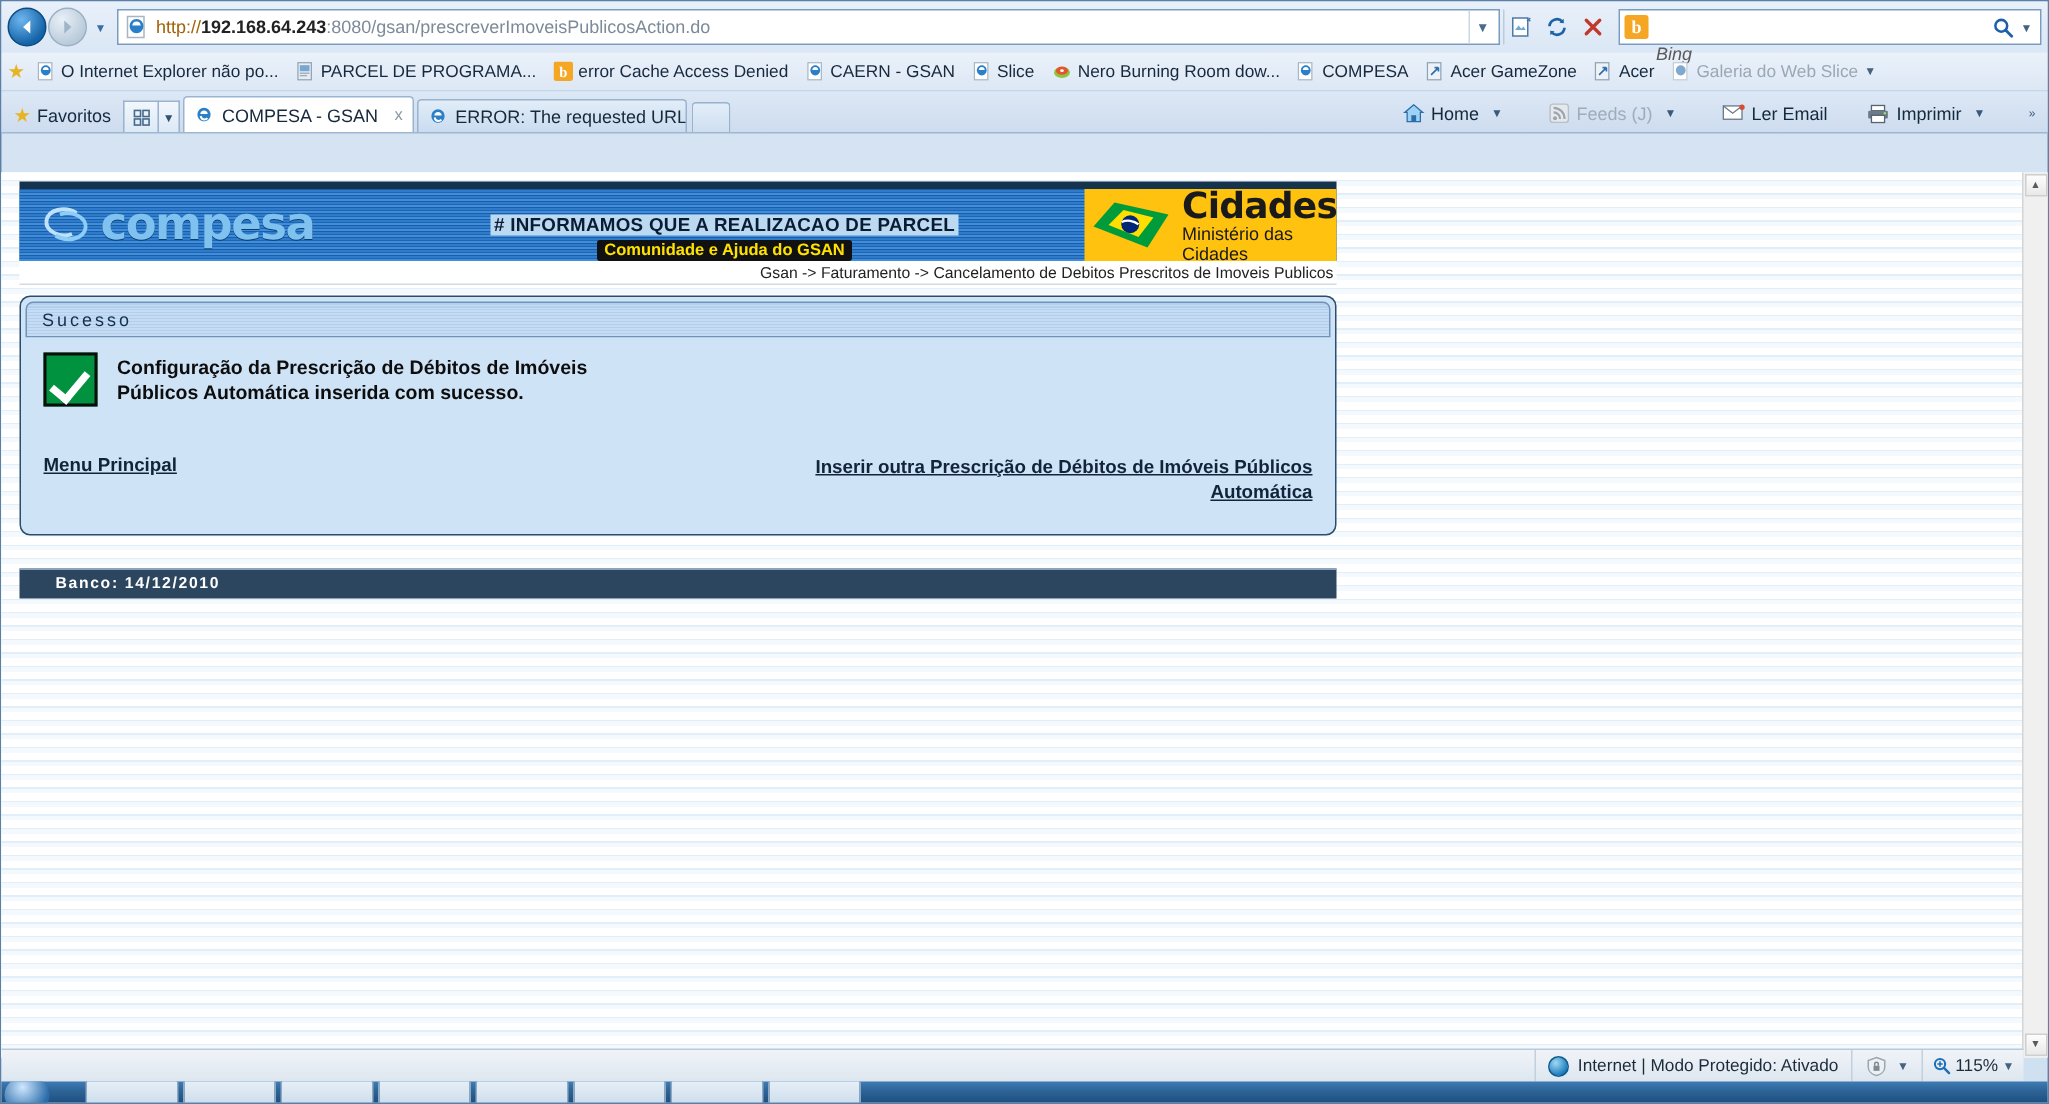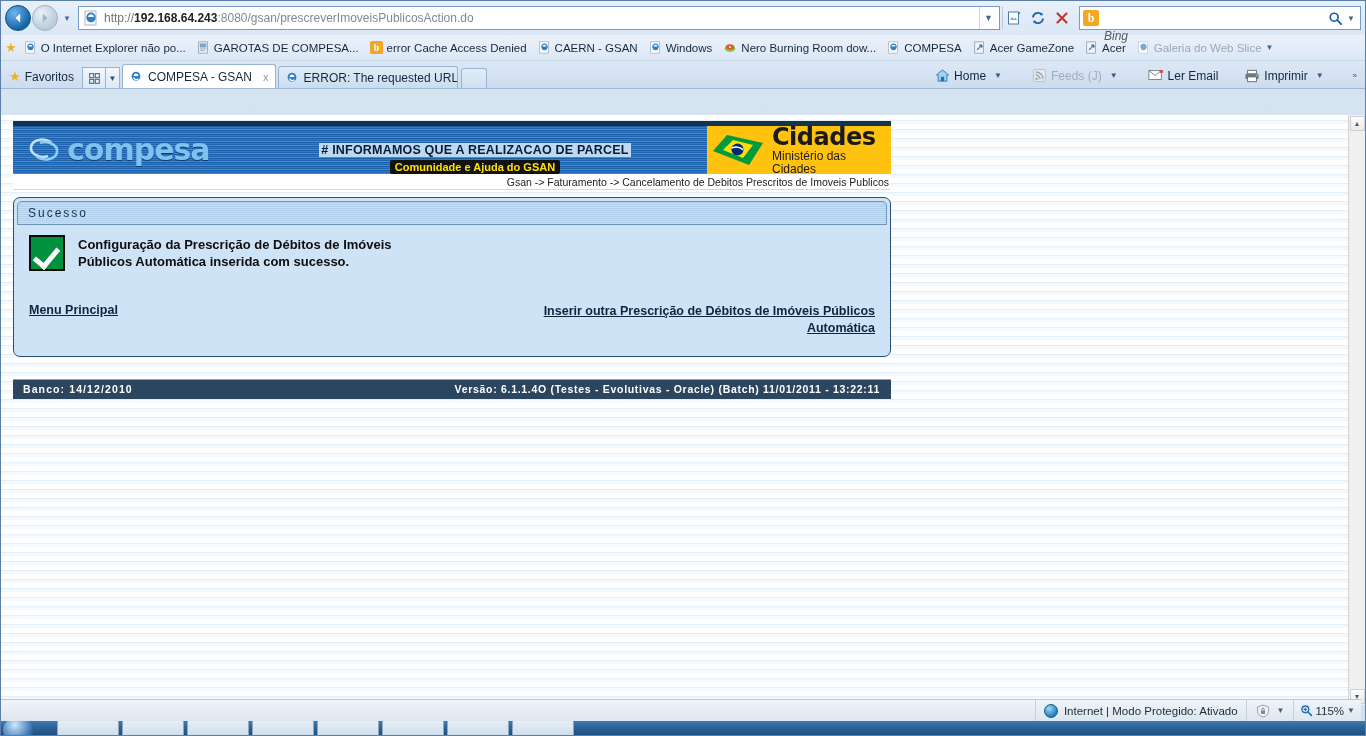--- a/index.html
+++ b/index.html
@@ -218,21 +218,21 @@
   .marquee-line {
     background:#bcd9f2; color:#0a1c33; font-size:12.5px; font-weight:bold;
     letter-spacing:.2px; padding:0 2px; white-space:nowrap;
     font-family:"Liberation Sans", sans-serif;
   }
   .marquee-sub {
     background:#111; color:#ffe200; font-size:11px; font-weight:bold;
     padding:1px 5px; margin-top:3px; border-radius:2px; white-space:nowrap;
   }
   .banner-right {
-    width: 184px; background:#ffc20e; display:flex; align-items:center; padding-left:4px;
+    width: 168px; background:#ffc20e; display:flex; align-items:center; padding-left:4px;
   }
   .flag {
     width:54px; height:38px; position:relative; margin-right:7px; flex:none;
   }
   .cidades-txt { line-height:1.05; }
   .cidades-txt .c1 {
     font-size:24px; font-weight:bold; color:#1a1a1a; font-family:"DejaVu Sans", sans-serif; letter-spacing:-.5px;
   }
   .cidades-txt .c2 {
     font-size:12px; color:#1a1a1a; font-family:"Liberation Sans", sans-serif;
@@ -301,36 +301,36 @@
   .link-other {
     font-size:12.5px; font-weight:bold; color:#12243a; text-decoration:underline;
     text-align:right; max-width:370px; line-height:1.35;
   }
 
   
   .verbar {
     width:878px; margin-left:4px; margin-top:22px;
     height:20px; background:#2d4660;
     display:flex; align-items:center;
-    padding: 0 10px;
+    padding: 0 24px;
     border-top:1px solid #8aa6c0;
   }
   .verbar .vleft {
     font-size:10.5px; color:#ffffff; letter-spacing:1.1px; font-weight:bold;
     font-family:"Liberation Sans", sans-serif;
   }
   .verbar .vright {
     margin-left:auto; margin-right:1px;
     font-size:10.5px; color:#ffffff; letter-spacing:.7px; font-weight:bold;
     font-family:"Liberation Sans", sans-serif;
   }
 
   
   .statusbar {
-    position:absolute; left:0; right:4px; bottom:14px; height:22px;
+    position:absolute; left:0; right:16px; bottom:14px; height:22px;
     background: linear-gradient(to bottom,#f0f4f8,#dde6ef);
     border-top:1px solid #b9c9d9;
     display:flex; align-items:center;
   }
   .sb-left { flex:1; }
   .sb-zone { display:flex; align-items:center; gap:6px; padding:0 8px; border-left:1px solid #c2d0de; height:100%;}
   .sb-zone-text { font-size:11.5px; color:#1c2b3a; }
   .sb-zoom { display:flex; align-items:center; gap:3px; padding:0 6px; border-left:1px solid #c2d0de; height:100%;}
   .sb-zoom-text { font-size:11.5px; color:#1c2b3a; }
   .globe {
@@ -384,21 +384,21 @@
     <div class="nav-hist">▼</div>
 
     <div class="addressbar">
       <span class="addr-favicon">
         <svg width="16" height="16" viewBox="0 0 16 16">
           <rect x="2" y="1" width="11" height="14" fill="#fff" stroke="#a9b6c2"></rect>
           <path d="M8 2.6c2.6 0 4.6 2.1 4.6 4.8S10.6 12.2 8 12.2 3.4 10.1 3.4 7.4 5.4 2.6 8 2.6z" fill="#2a7fc9"></path>
           <path d="M5.2 7h5.6c0-1.6-1.2-2.7-2.8-2.7S5.2 5.4 5.2 7z" fill="#fff"></path>
         </svg>
       </span>
-      <span class="addr-url"><span style="color:#737373">http://</span><b>192.168.64.243</b><span>:8080/gsan/prescreverImoveisPublicosAction.do</span></span>
+      <span class="addr-url"><span style="color:#a16207">http://</span><b>192.168.64.243</b><span>:8080/gsan/prescreverImoveisPublicosAction.do</span></span>
       <span class="addr-caret">▼</span>
     </div>
 
     <div class="nav-icons">
       <div class="nav-ibtn">
         <svg width="16" height="16" viewBox="0 0 16 16">
           <rect x="2.5" y="2" width="10" height="12" fill="#fff" stroke="#4d7ba5"></rect>
           <path d="M4 10l2.4-3 1.8 2.2 1.4-1.6 1.6 2.4z" fill="#6fa8d6"></path>
           <path d="M12 2l2.2 2.2M14.2 2L12 4.2" stroke="#4d7ba5" stroke-width="1"></path>
         </svg>
@@ -449,21 +449,21 @@
 
     <div class="link-item">
       <span>
           <svg width="13" height="13" viewBox="0 0 16 16">
             <rect x="2" y="1" width="11" height="14" fill="#e8edf2" stroke="#8fa3b6"></rect>
             <rect x="3.5" y="3" width="8" height="5" fill="#7aa7d2"></rect>
             <rect x="3.5" y="9" width="8" height="1.2" fill="#9eb2c4"></rect>
             <rect x="3.5" y="11" width="6" height="1.2" fill="#9eb2c4"></rect>
           </svg>
         </span>
-      <span>GAROTAS DE COMPESA...</span>
+      <span>PARCEL DE PROGRAMA...</span>
     </div>
 
     <div class="link-item">
       <span>
           <svg width="13" height="13" viewBox="0 0 16 16">
             <rect width="16" height="16" rx="2" fill="#f5a623"></rect>
             <text x="8" y="12.5" font-size="12" font-family="Liberation Serif, serif" fill="#fff" text-anchor="middle" font-weight="bold">b</text>
           </svg>
         </span>
       <span>error Cache Access Denied</span>
@@ -481,21 +481,21 @@
     </div>
 
     <div class="link-item">
       <span>
           <svg width="13" height="13" viewBox="0 0 16 16">
             <rect x="2" y="1" width="11" height="14" fill="#fff" stroke="#a9b6c2"></rect>
             <path d="M8 3c2.3 0 4 1.9 4 4.2S10.3 11.4 8 11.4 4 9.5 4 7.2 5.7 3 8 3z" fill="#2a7fc9"></path>
             <path d="M5.6 6.9h4.8c0-1.4-1-2.4-2.4-2.4S5.6 5.5 5.6 6.9z" fill="#fff"></path>
           </svg>
         </span>
-      <span>Windows</span>
+      <span>Slice</span>
     </div>
 
     <div class="link-item">
       <span>
           <svg width="14" height="13" viewBox="0 0 16 16">
             <ellipse cx="8" cy="9" rx="6.5" ry="4.5" fill="#8cc63f"></ellipse>
             <ellipse cx="8" cy="7.5" rx="5" ry="3.4" fill="#e4572e"></ellipse>
             <ellipse cx="8" cy="7.5" rx="1.5" ry="1.1" fill="#fff"></ellipse>
           </svg>
         </span>
@@ -696,21 +696,20 @@
 
             <div class="panel-links">
               <a class="link-main" href="#">Menu Principal</a>
               <a class="link-other" href="#">Inserir outra Prescrição de Débitos de Imóveis Públicos Automática</a>
             </div>
           </div>
         </div>
 
         <div class="verbar">
           <span class="vleft">Banco: 14/12/2010</span>
-          <span class="vright">Versão: 6.1.1.4O (Testes - Evolutivas - Oracle) (Batch) 11/01/2011 - 13:22:11</span>
         </div>
       </div>
 
     </div>
 
     <div class="vscroll">
       <div class="sb-arrow">▲</div>
       <div class="sb-arrow">▼</div>
     </div>
   </div>

